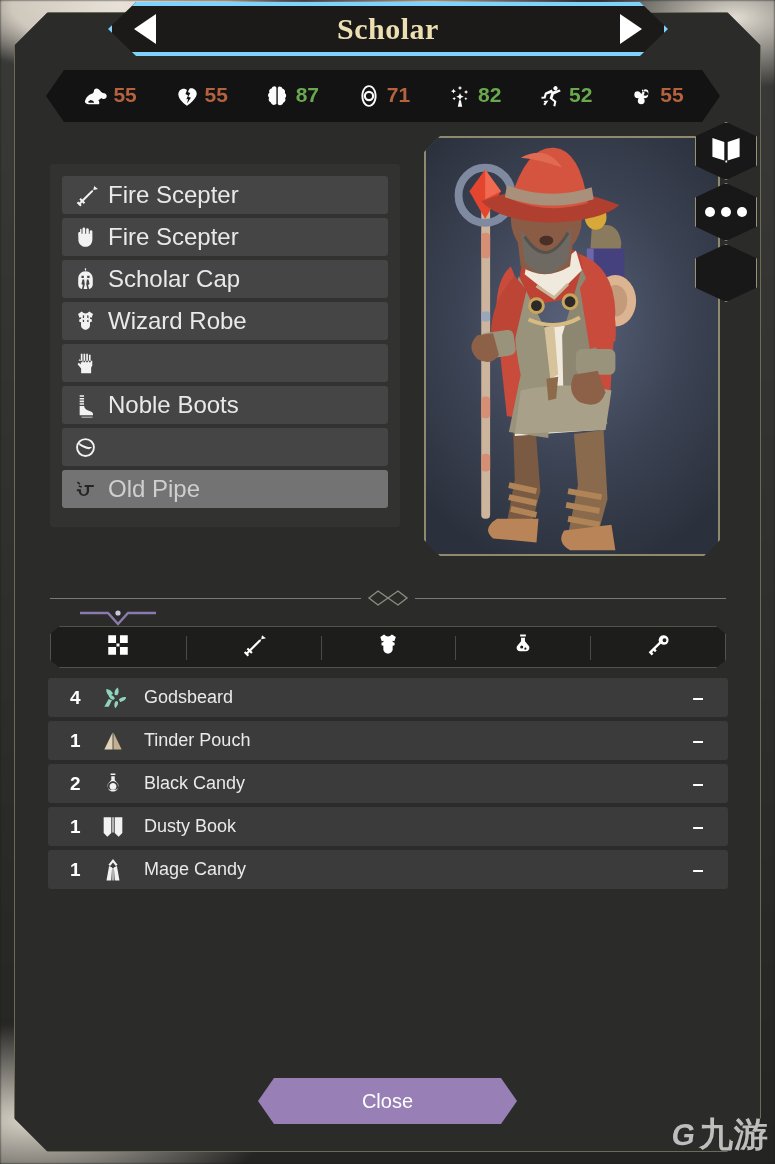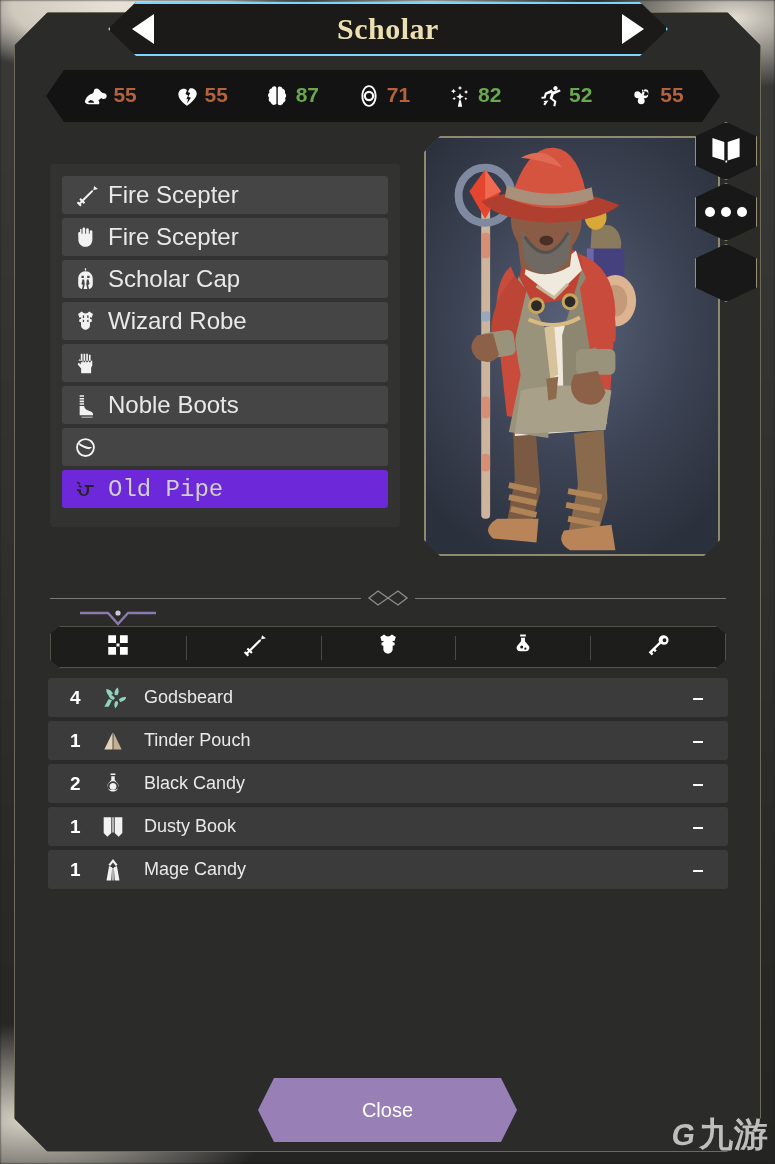--- a/index.html
+++ b/index.html
@@ -43,21 +43,21 @@
     inset: 0;
     background: #2b2b2a;
   }
 
   
   #header {
     position: absolute;
     left: 108px; top: 2px;
     width: 560px; height: 54px;
     background: #1b1a18;
-    border: 2px solid #7dd3fc;
+    border: 4px solid #7dd3fc;
     clip-path: polygon(28px 0, calc(100% - 28px) 0, 100% 50%,
                        calc(100% - 28px) 100%, 28px 100%, 0 50%);
     display: flex;
     align-items: center;
     justify-content: space-between;
     padding: 0 22px;
   }
   #header-title {
     flex: 1;
     text-align: center;
@@ -121,21 +121,21 @@
   .equip-row {
     height: 38px;
     background: #454545;
     border-radius: 3px;
     display: flex;
     align-items: center;
     padding-left: 10px;
     gap: 10px;
     cursor: pointer;
   }
-  .equip-row.highlight { background: #6d28d9; font-family: Liberation Mono, monospace; }
+  .equip-row.highlight { background: #737373; }
   .equip-icon { width: 26px; height: 26px; display:flex; align-items:center; justify-content:center; }
   .equip-icon svg { width: 25px; height: 25px; fill: #f2f2f2; }
   .equip-row.highlight .equip-icon svg { fill: #242424; }
   .equip-label {
     font-size: 24px;
     color: #e9e9e9;
   }
   .equip-row.highlight .equip-label { color: #cfcfcf; }
 
   
@@ -271,21 +271,21 @@
     font-weight: bold;
     width: 24px;
     text-align: center;
     cursor: pointer;
   }
 
   
   #close-btn {
     position: absolute;
     left: 258px; top: 1078px;
-    width: 259px; height: 64px;
+    width: 259px; height: 46px;
     background: #9880b6;
     clip-path: polygon(16px 0, calc(100% - 16px) 0, 100% 50%,
                        calc(100% - 16px) 100%, 16px 100%, 0 50%);
     display: flex; align-items: center; justify-content: center;
     cursor: pointer;
   }
   #close-label {
     font-size: 20px;
     color: #ffffff;
   }

